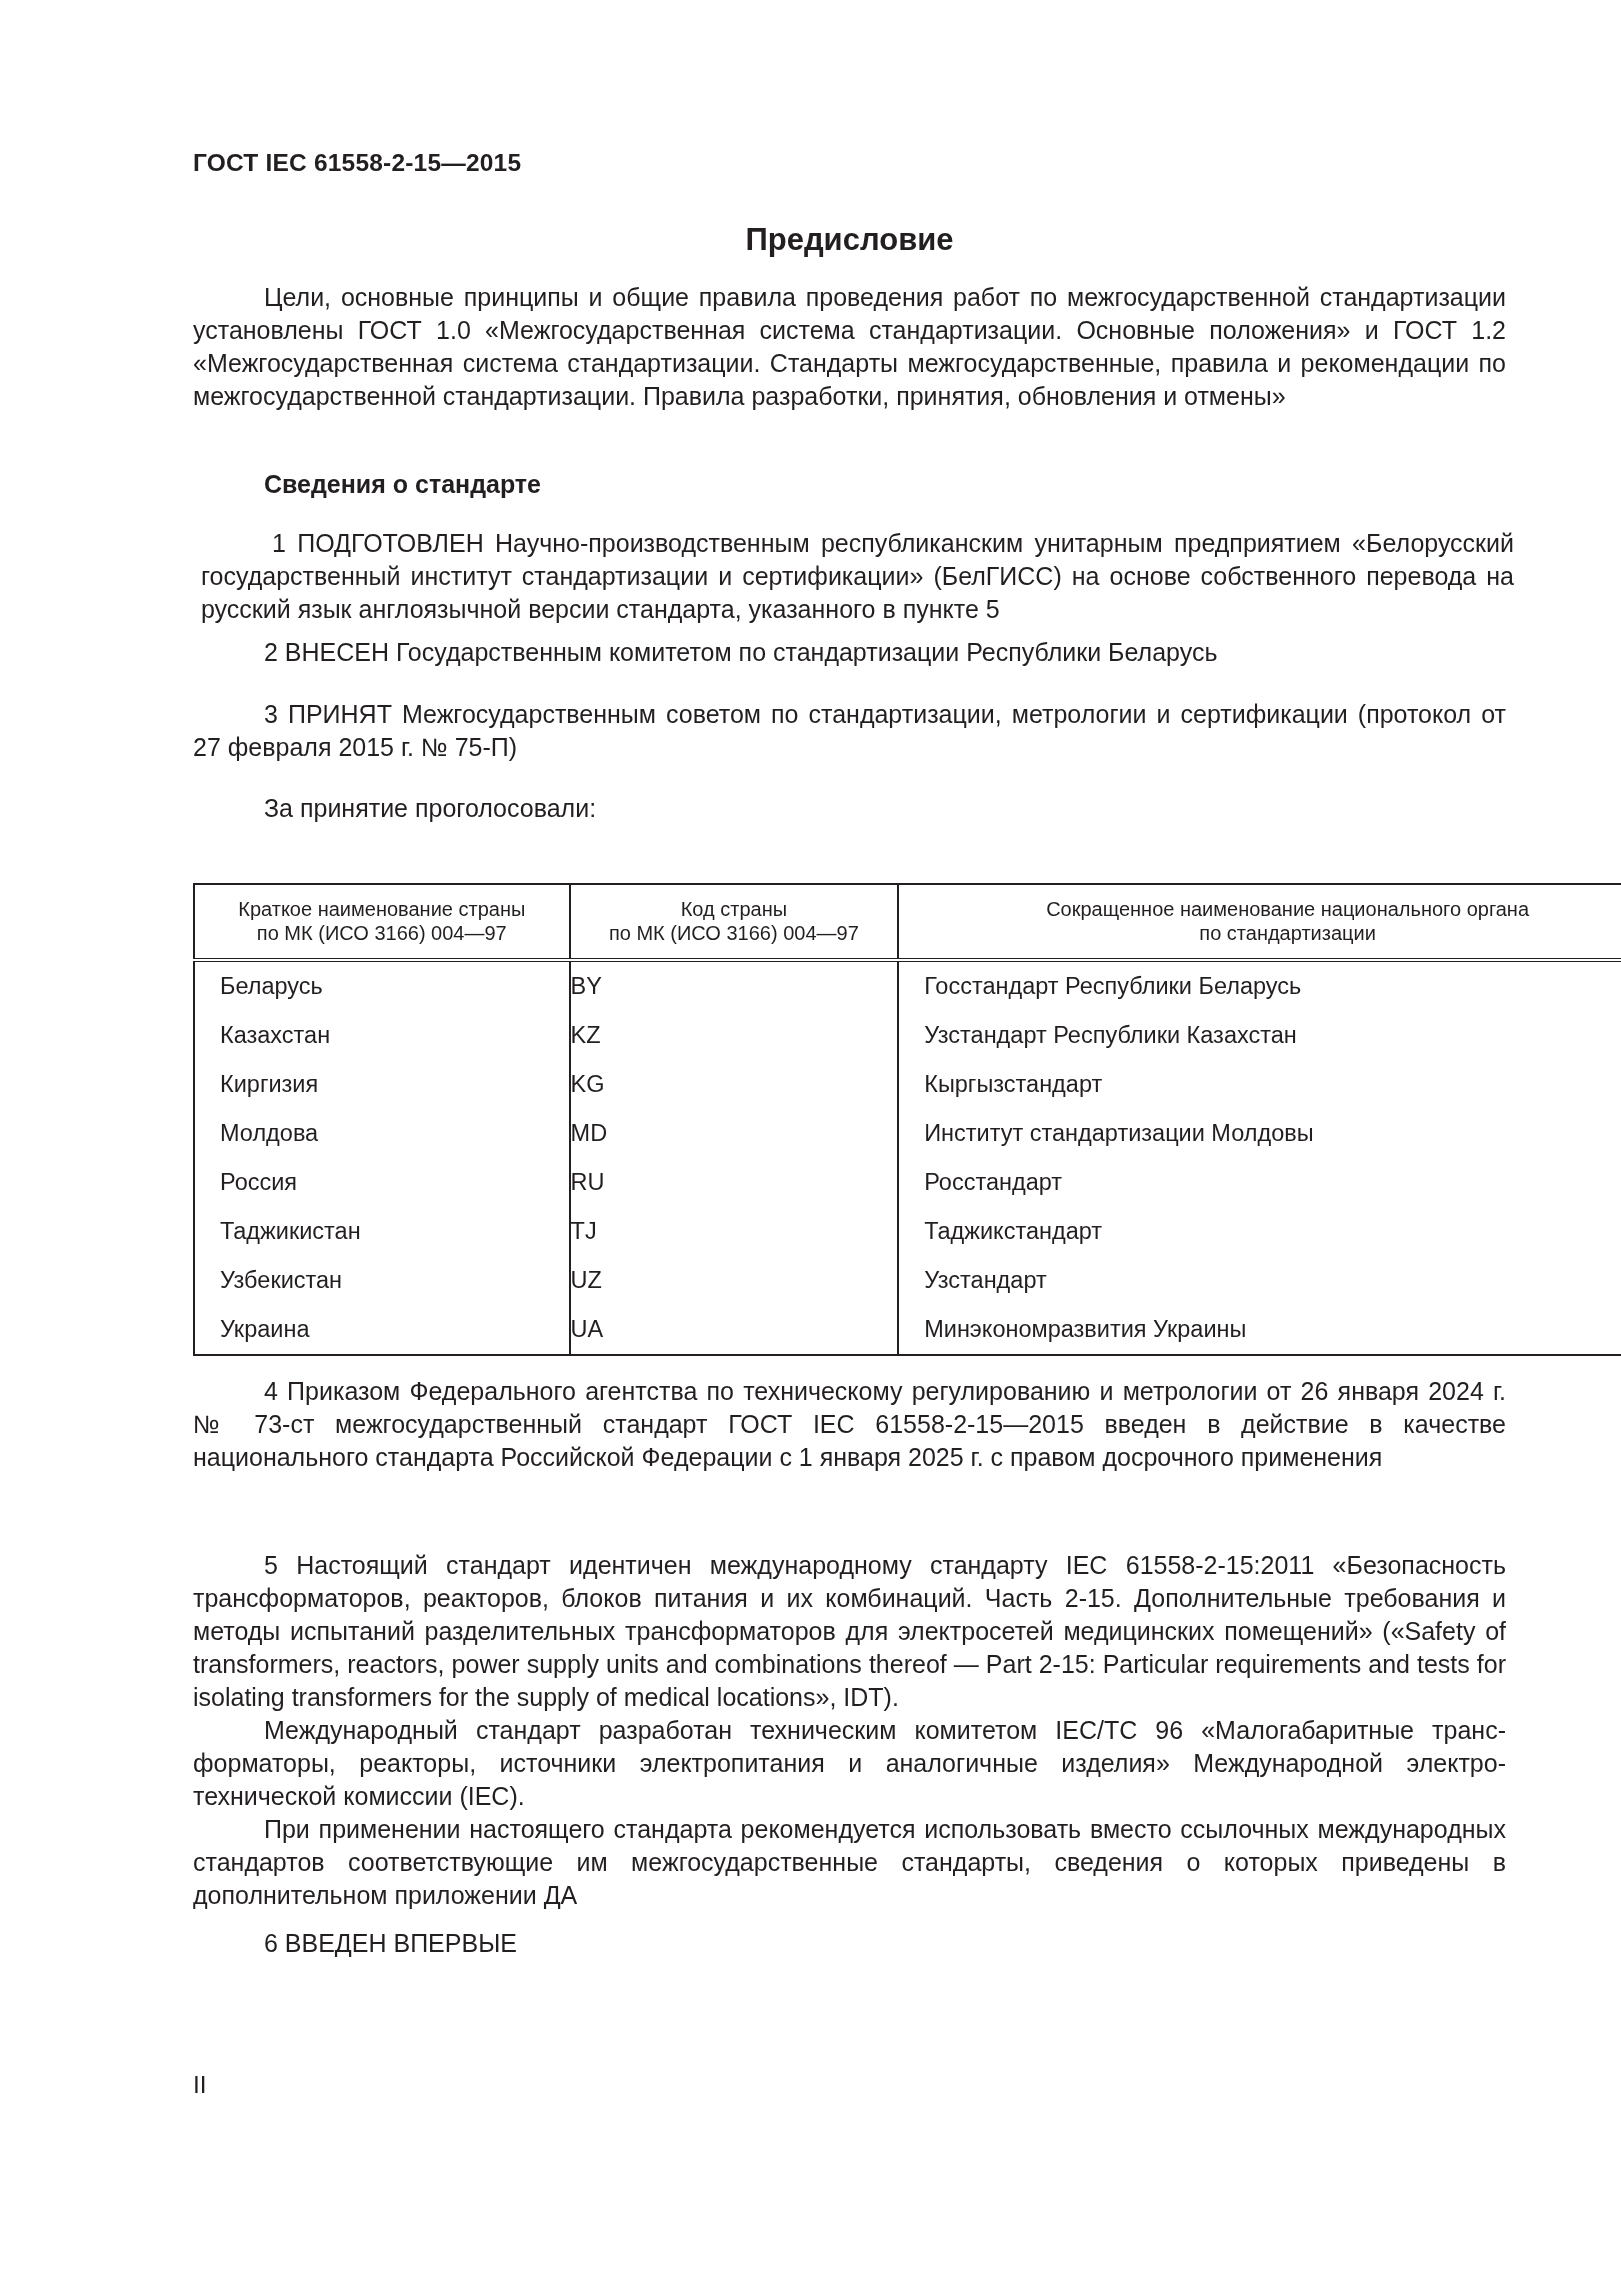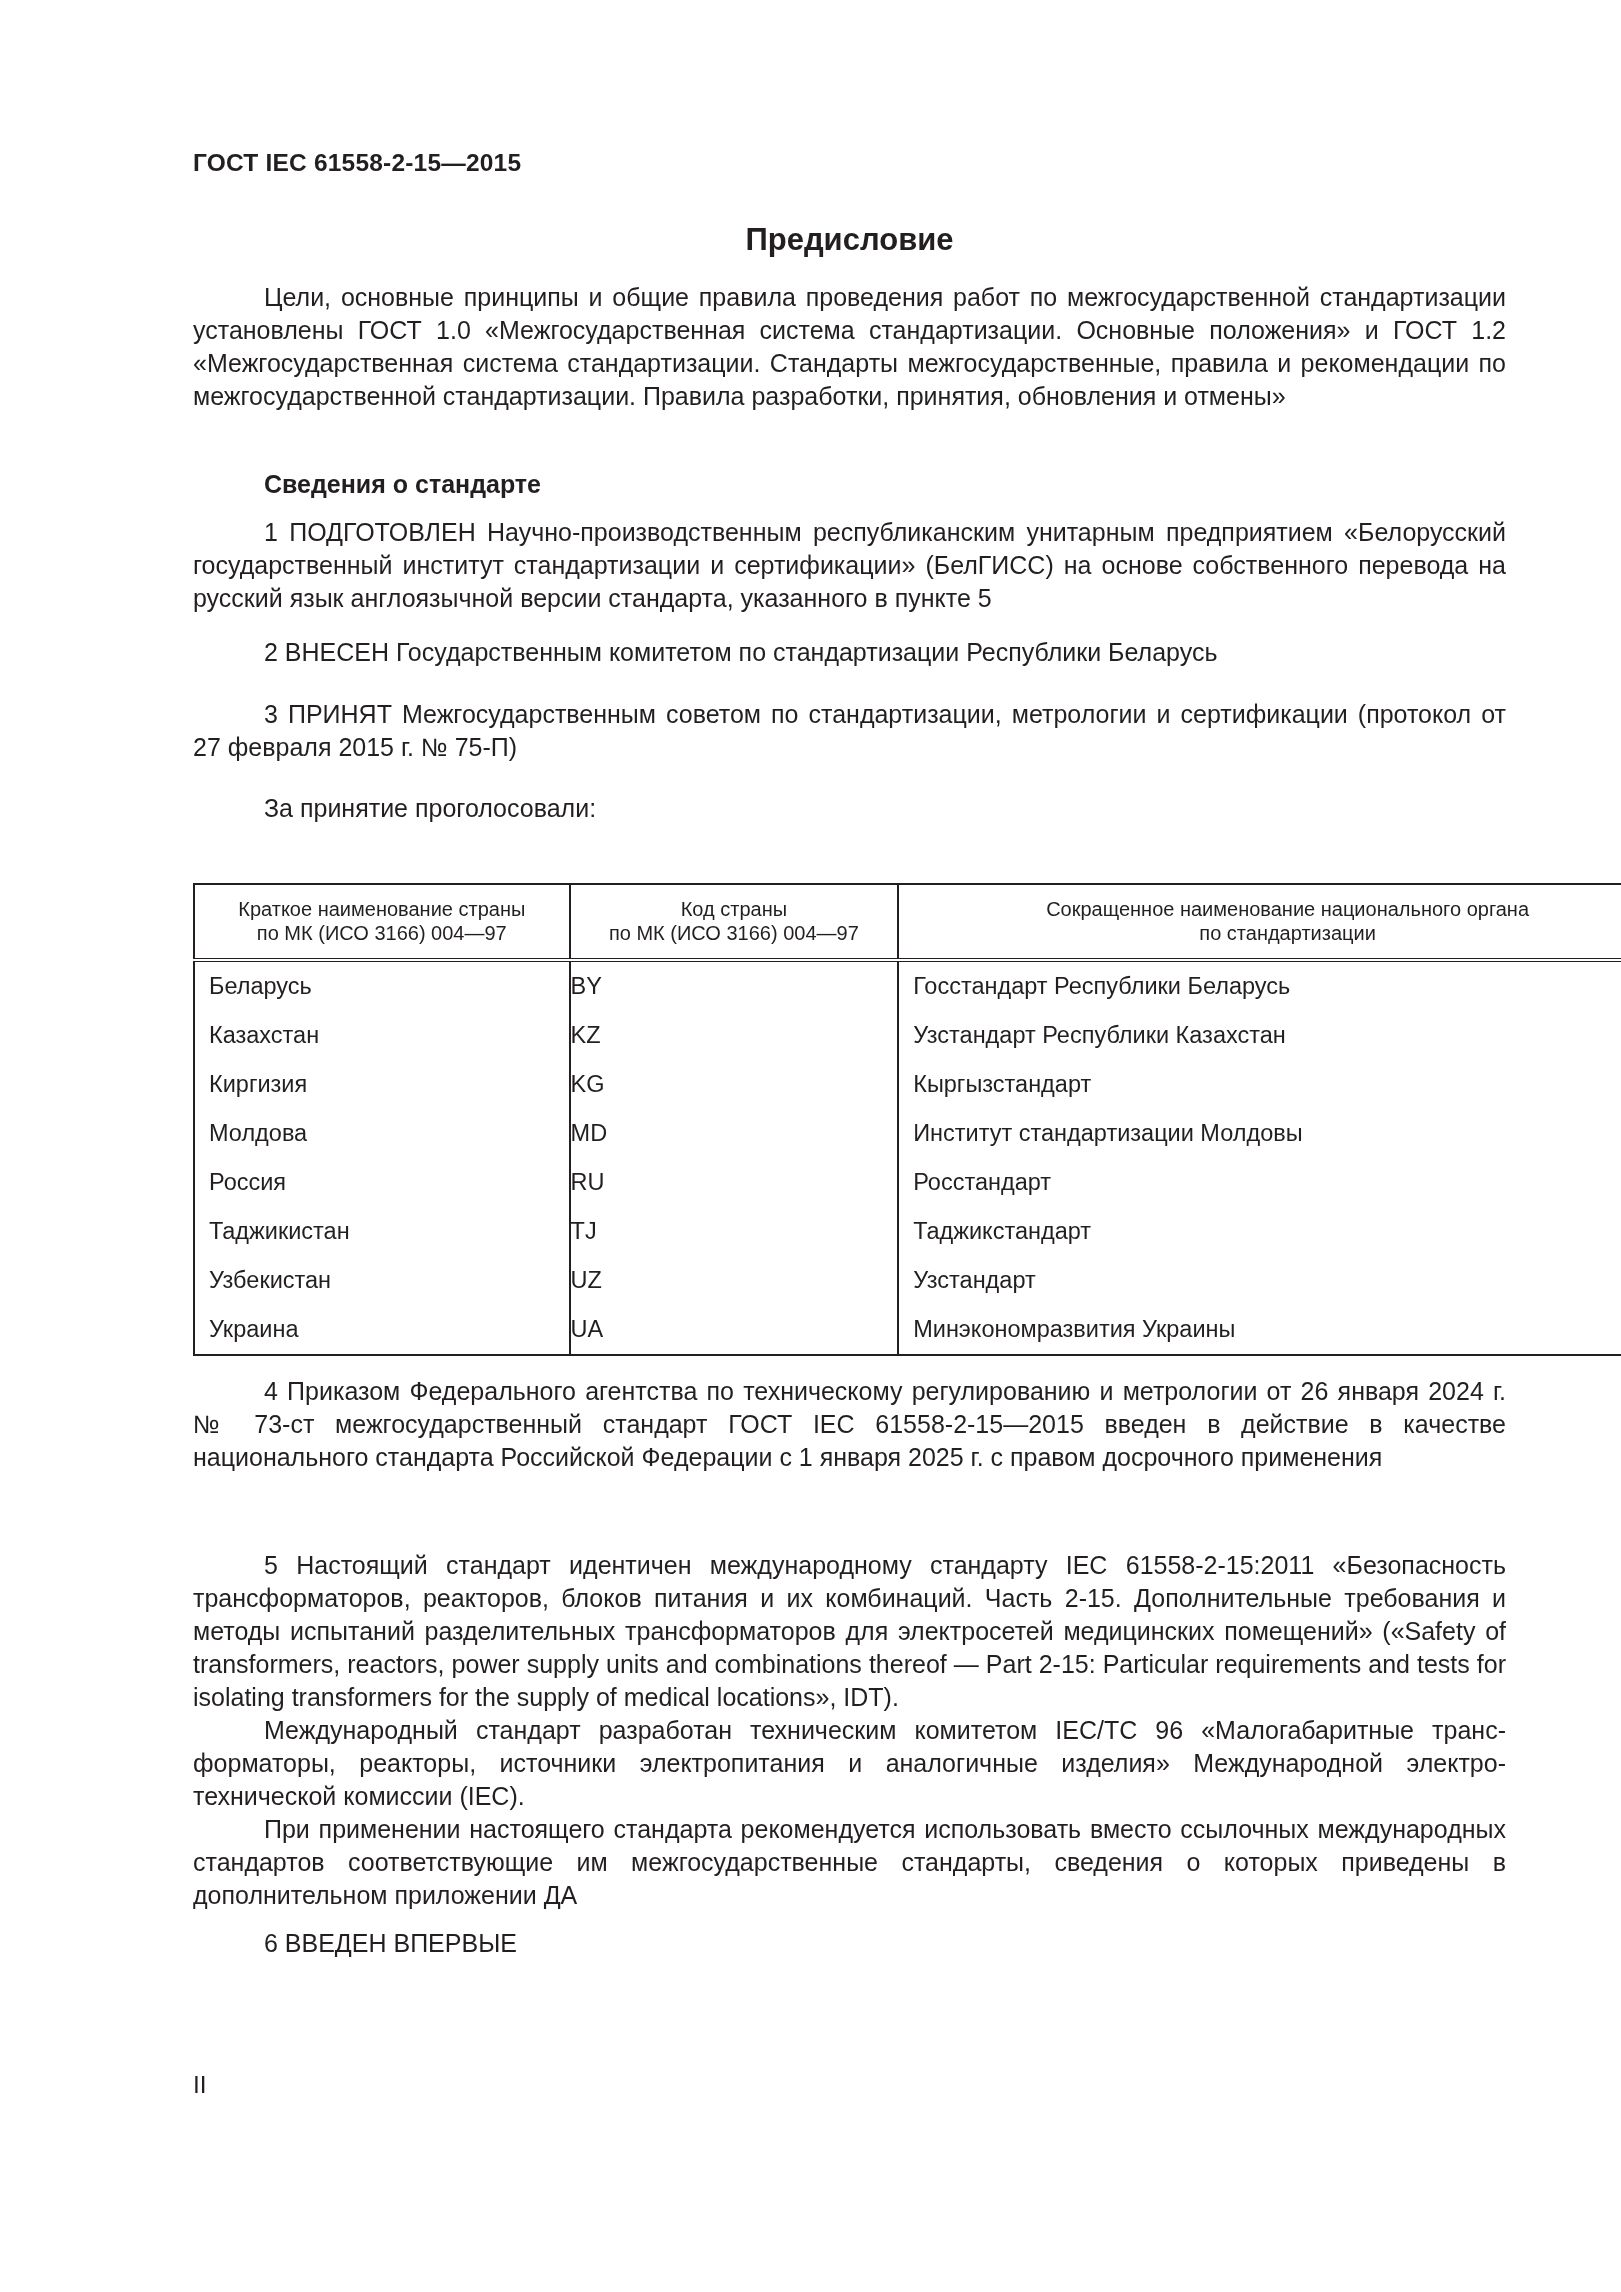--- a/index.html
+++ b/index.html
@@ -10,21 +10,21 @@
     .title { position: absolute; top: 222px; left: 0; width: 1313px; text-align: center; font-size: 31px; font-weight: bold; }
     p { margin: 0; font-size: 25px; line-height: 33px; text-align: justify; text-align-last: left; }
     .indent { text-indent: 71px; }
     .block { position: absolute; left: 0; width: 1313px; }
     .subhead { font-weight: bold; }
     table { position: absolute; left: 0; top: 883px; width: 1485px; border-collapse: collapse; }
     th, td { border-left: 2px solid #231f20; border-right: 2px solid #231f20; }
     th { font-weight: normal; font-size: 20px; line-height: 24.5px; text-align: center; vertical-align: middle;
          height: 65px; padding: 3.9px 9.8px; border-top: 2.9px solid #231f20; }
     thead tr { border-bottom: 4.9px double #231f20; }
-    td { font-size: 23.5px; height: 49px; padding: 0 14px; vertical-align: middle; }
+    td { font-size: 23.5px; height: 49px; padding: 0 25px; vertical-align: middle; }
     tbody tr:last-child td { border-bottom: 2.9px solid #231f20; }
     td.code { text-align: left; padding: 0; }
     .col1 { width: 354px; }
     .col2 { width: 307px; }
     .page-num { position: absolute; left: 0; top: 2071px; font-size: 24.5px; }
   </style>
 </head>
 <body>
 
 <div class="page">
@@ -32,21 +32,21 @@
   <div class="title">Предисловие</div>
 
   <div class="block" style="top:281px;">
     <p class="indent">Цели, основные принципы и общие правила проведения работ по межгосударственной стандар­тизации установлены ГОСТ 1.0 «Межгосударственная система стандартизации. Основные положения» и ГОСТ 1.2 «Межгосударственная система стандартизации. Стандарты межгосударственные, правила и рекомендации по межгосударственной стандартизации. Правила разработки, принятия, обновления и отмены»</p>
   </div>
 
   <div class="block" style="top:468px;">
     <p class="indent subhead">Сведения о стандарте</p>
   </div>
 
-  <div class="block" style="top:516px;">
+  <div class="block" style="top:527px;margin-left:8px;">
     <p class="indent">1 ПОДГОТОВЛЕН Научно-производственным республиканским унитарным предприятием «Бело­русский государственный институт стандартизации и сертификации» (БелГИСС) на основе собственно­го перевода на русский язык англоязычной версии стандарта, указанного в пункте 5</p>
   </div>
 
   <div class="block" style="top:636px;">
     <p class="indent">2 ВНЕСЕН Государственным комитетом по стандартизации Республики Беларусь</p>
   </div>
 
   <div class="block" style="top:698px;">
     <p class="indent">3 ПРИНЯТ Межгосударственным советом по стандартизации, метрологии и сертификации (протокол от 27 февраля 2015 г. № 75-П)</p>
   </div>

